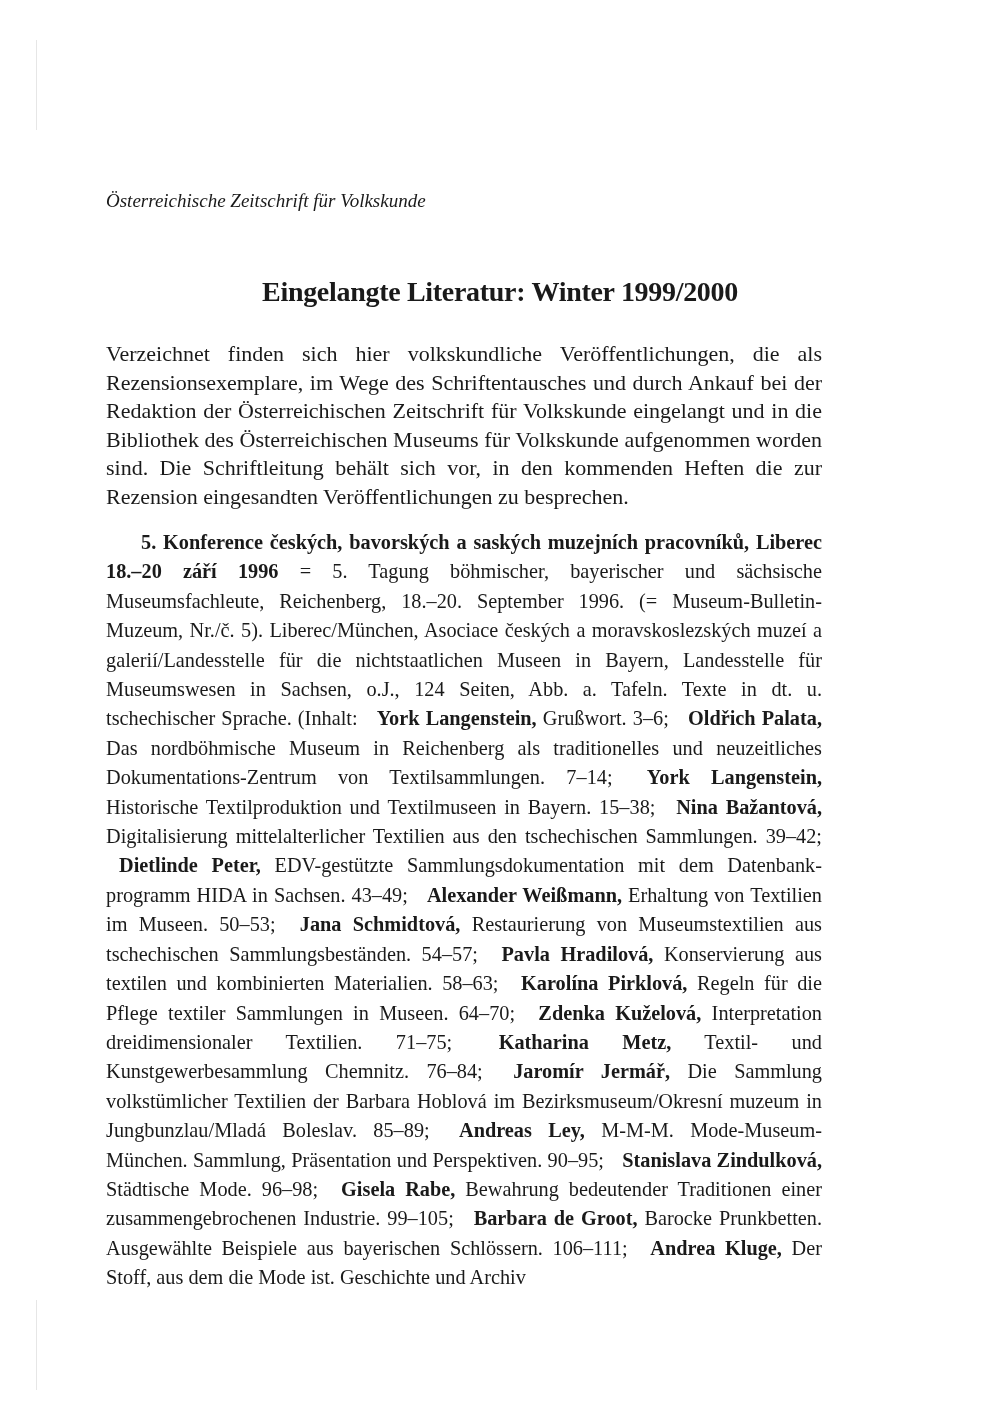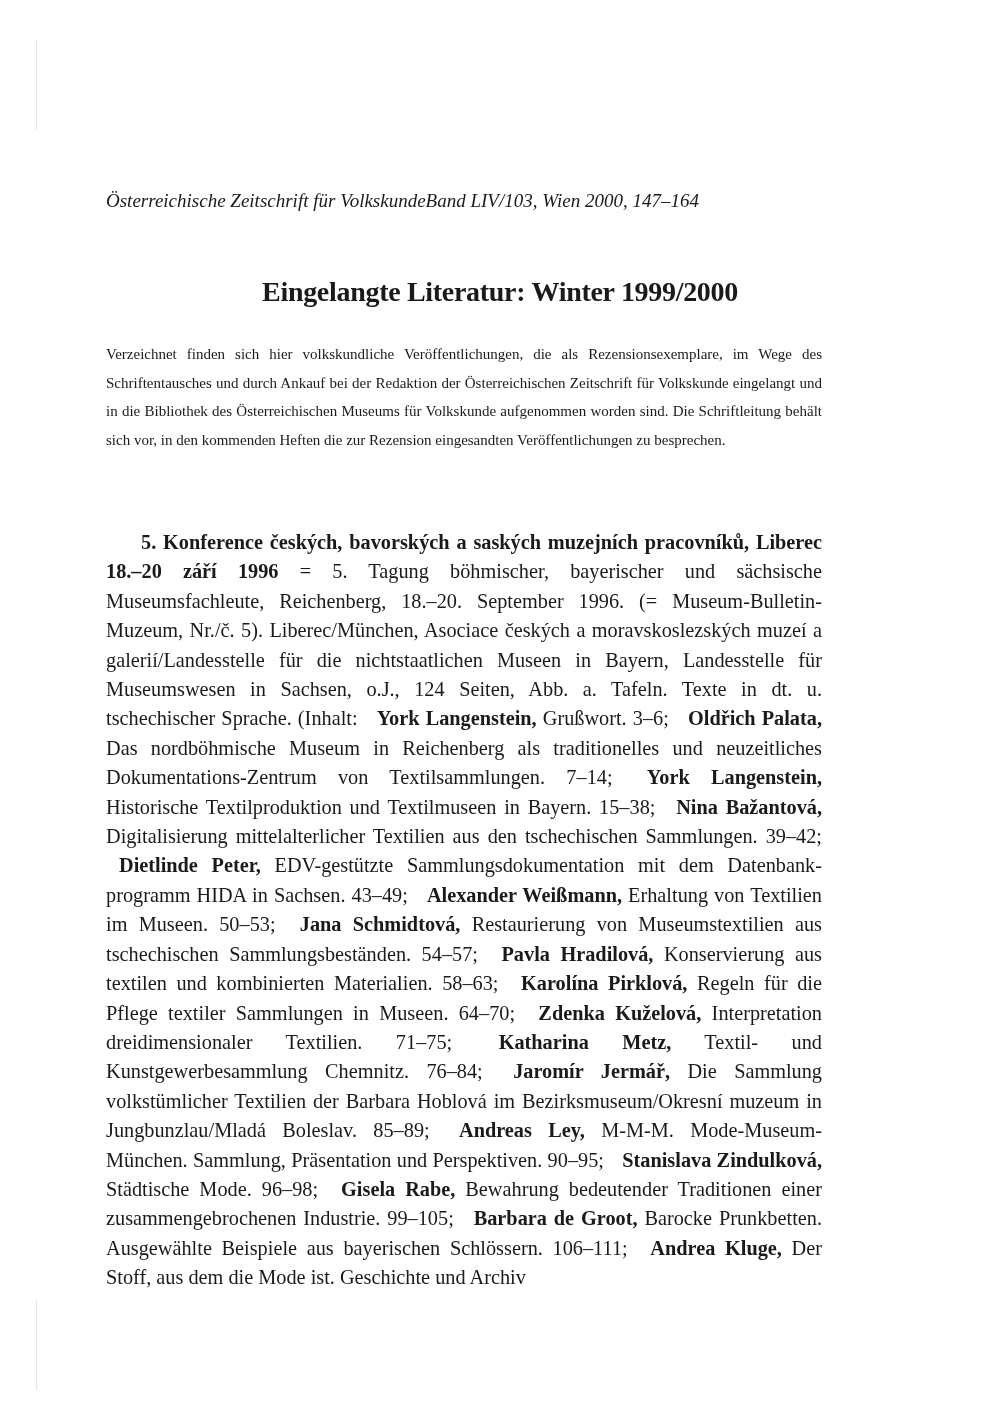--- a/index.html
+++ b/index.html
@@ -1,38 +1,37 @@
 <!DOCTYPE html>
 <html><head>
 <meta charset="utf-8">
 <style>
   html, body { margin: 0; padding: 0; background: #ffffff; }
   body { width: 1000px; height: 1414px; position: relative; overflow: hidden;
          font-family: "Liberation Serif", "DejaVu Serif", serif; color: #1a1a1a; }
   .header { position: absolute; top: 190px; left: 106px; width: 716px;
-            display: flex; justify-content: flex-start;
+            display: flex; justify-content: space-between;
             font-style: italic; font-size: 19px; }
   .title { position: absolute; top: 276px; left: 0; width: 1000px; text-align: center;
            font-weight: bold; font-size: 28px; letter-spacing: -0.3px; }
   .intro { position: absolute; top: 340px; left: 106px; width: 716px;
-           font-size: 15px; line-height: 28.6px; text-align: justify; }
+           font-size: 22px; line-height: 28.6px; text-align: justify; }
   .entry { position: absolute; top: 528px; left: 106px; width: 716px;
            font-size: 20.3px; line-height: 29.4px; text-align: justify;
            text-indent: 22px; hyphens: manual; }
   .entry b { font-weight: bold; margin-left: 13px; }
   .scanmark { position: absolute; left: 36px; width: 1px; background: #e6e6e6; }
 </style>
 </head>
 <body>
 
 <div class="scanmark" style="top:40px;height:90px;"></div>
 <div class="scanmark" style="top:1300px;height:90px;"></div>
 
 <div class="header">
   <span>Österreichische Zeitschrift für Volkskunde</span>
-  <span>Band LIV/103, Wien 2000, 147–164</span>
 </div>
 
 <h1 class="title" style="margin:0;">Eingelangte Literatur: Winter 1999/2000</h1>
 
 <p class="intro" style="margin:0;">Verzeichnet finden sich hier volkskundliche Veröffentlichungen, die als Rezensionsexemplare, im Wege des Schriftentausches und durch Ankauf bei der Redaktion der Österreichischen Zeitschrift für Volkskunde eingelangt und in die Bibliothek des Österreichischen Museums für Volkskunde aufge­nommen worden sind. Die Schriftleitung behält sich vor, in den kommenden Heften die zur Rezension eingesandten Veröffentlichungen zu besprechen.</p>
 
 <p class="entry" id="entry" style="margin:0;"><b>5. Konference českých, bavorských a saských muzejních pracovníků, Liberec 18.–20 září 1996</b><span> = 5. Tagung böhmischer, bayerischer und sächsi­sche Museumsfachleute, Reichenberg, 18.–20. September 1996. (= Muse­um-Bulletin-Muzeum, Nr./č. 5). Liberec/München, Asociace českých a mo­ravskoslezských muzeí a galerií/Landesstelle für die nichtstaatlichen Muse­en in Bayern, Landesstelle für Museumswesen in Sachsen, o.J., 124 Seiten, Abb. a. Tafeln. Texte in dt. u. tschechischer Sprache. (Inhalt: </span><b>York Langen­stein,</b><span> Grußwort. 3–6; </span><b>Oldřich Palata,</b><span> Das nordböhmische Museum in Reichenberg als traditionelles und neuzeitliches Dokumentations-Zentrum von Textilsammlungen. 7–14; </span><b>York Langenstein,</b><span> Historische Textilproduk­tion und Textilmuseen in Bayern. 15–38; </span><b>Nina Bažantová,</b><span> Digitalisierung mittelalterlicher Textilien aus den tschechischen Sammlungen. 39–42; </span><b>Diet­linde Peter,</b><span> EDV-gestützte Sammlungsdokumentation mit dem Datenbank­programm HIDA in Sachsen. 43–49; </span><b>Alexander Weißmann,</b><span> Erhaltung von Textilien im Museen. 50–53; </span><b>Jana Schmidtová,</b><span> Restaurierung von Mu­seumstextilien aus tschechischen Sammlungsbeständen. 54–57; </span><b>Pavla Hra­dilová,</b><span> Konservierung aus textilen und kombinierten Materialien. 58–63; </span><b>Karolína Pirklová,</b><span> Regeln für die Pflege textiler Sammlungen in Museen. 64–70; </span><b>Zdenka Kuželová,</b><span> Interpretation dreidimensionaler Textilien. 71–75; </span><b>Katharina Metz,</b><span> Textil- und Kunstgewerbesammlung Chemnitz. 76–84; </span><b>Jaromír Jermář,</b><span> Die Sammlung volkstümlicher Textilien der Barbara Hoblová im Bezirksmuseum/Okresní muzeum in Jungbunzlau/Mladá Bo­leslav. 85–89; </span><b>Andreas Ley,</b><span> M-M-M. Mode-Museum-München. Samm­lung, Präsentation und Perspektiven. 90–95; </span><b>Stanislava Zindulková,</b><span> Städ­tische Mode. 96–98; </span><b>Gisela Rabe,</b><span> Bewahrung bedeutender Traditionen einer zusammengebrochenen Industrie. 99–105; </span><b>Barbara de Groot,</b><span> Ba­rocke Prunkbetten. Ausgewählte Beispiele aus bayerischen Schlössern. 106–111; </span><b>Andrea Kluge,</b><span> Der Stoff, aus dem die Mode ist. Geschichte und Archiv</span></p>
 
 </body></html>

